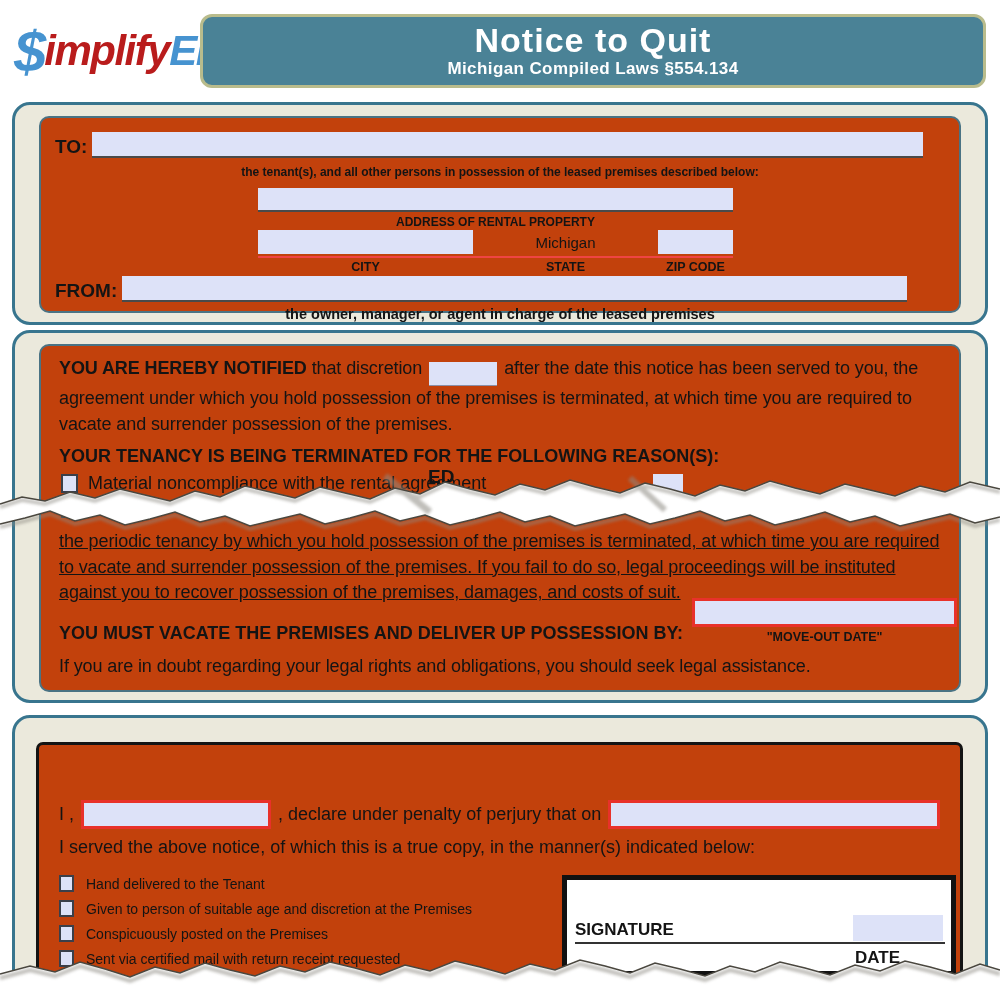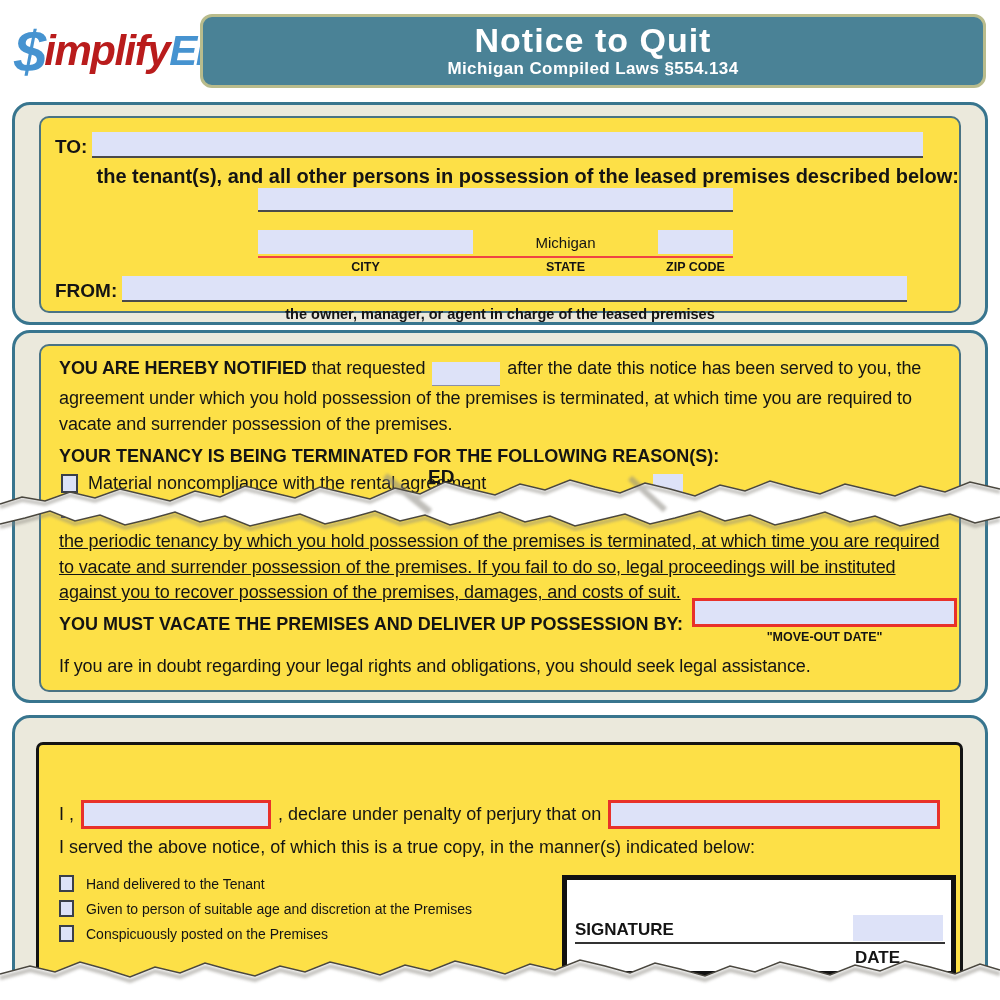--- a/index.html
+++ b/index.html
@@ -15,21 +15,21 @@
   .banner{position:absolute;left:200px;top:14px;width:786px;height:74px;
           background:#4a8296;border:3px solid #b9bc8c;border-radius:12px;
           box-sizing:border-box;color:#fff;text-align:center;
           display:flex;flex-direction:column;justify-content:center;}
   .banner-title{font-size:34px;font-weight:bold;letter-spacing:1px;line-height:1.05;}
   .banner-sub{font-size:17px;font-weight:bold;letter-spacing:.4px;}
 
   
   .sec{position:absolute;left:12px;width:976px;background:#ebe9dc;
        border:3px solid #38758e;border-radius:18px;box-sizing:border-box;}
-  .inner{position:absolute;background:#fde047;border:2px solid #4a7384;border-radius:10px;
+  .inner{position:absolute;background:#c2410c;border:2px solid #4a7384;border-radius:10px;
          box-sizing:border-box;}
   #sec1{top:102px;height:223px;}
   #inner1{left:24px;top:11px;width:922px;height:197px;}
   #sec2{top:330px;height:373px;}
   #inner2{left:24px;top:11px;width:922px;height:348px;}
   #sec3{top:715px;height:285px;}
   #inner3{left:21px;top:24px;width:927px;height:260px;border:3px solid #141414;border-radius:7px;}
 
   
   .fld{background:#dde2f8;border:none;border-bottom:2px solid #4a4a4a;height:26px;
@@ -38,22 +38,22 @@
        font:16px "Liberation Sans",sans-serif;padding:0 4px;outline:none;}
   .fld-red{background:#dde2f8;border:3px solid #e8312a;height:29px;box-sizing:border-box;
        font:16px "Liberation Sans",sans-serif;padding:0 4px;outline:none;}
   .cb{display:inline-block;width:17px;height:19px;background:#dde2f8;
       border:2px solid #3a3f4a;box-sizing:border-box;vertical-align:-4px;margin-right:10px;}
 
   
   .to-row{position:absolute;left:14px;right:36px;top:14px;display:flex;align-items:flex-end;}
   .lbl-big{font-size:19px;font-weight:bold;margin-right:5px;white-space:nowrap;}
   .to-row .fld{flex:1;}
-  .tenant-cap{position:absolute;left:0;right:0;top:47px;text-align:right;
-              font-weight:bold;font-size:20px;}
+  .tenant-cap{position:absolute;left:0;right:0;top:47px;text-align:center;
+              font-weight:bold;font-size:12px;}
   .addr-col{position:absolute;left:217px;top:70px;width:475px;}
   .addr-col .fld{width:100%;height:24px;}
   .addr-cap{text-align:center;font-weight:bold;font-size:12px;margin-top:3px;}
   .csz-row{position:absolute;left:217px;top:112px;width:475px;height:26px;
            border-bottom:2px solid #ef4444;display:flex;box-sizing:content-box;}
   .csz-city{width:215px;}
   .csz-state{width:185px;text-align:center;font-size:15px;padding-top:4px;}
   .csz-zip{width:75px;}
   .csz-labels{position:absolute;left:217px;top:142px;width:475px;display:flex;
               font-weight:bold;font-size:12.5px;}
@@ -68,21 +68,21 @@
   .para{font-size:18px;line-height:1.42;letter-spacing:-.1px;}
   #p1{position:absolute;left:18px;right:16px;top:10px;}
   .inline-fld{display:inline-block;width:64px;height:21px;background:#dde2f8;
               border:none;border-bottom:1px solid #8a8fa8;vertical-align:-4px;margin:0 7px;outline:none;}
   .reasons-h{position:absolute;left:18px;top:100px;font-weight:bold;font-size:18px;}
   .cb-row{position:absolute;left:20px;font-size:18px;white-space:nowrap;}
   #cbr1{top:127px;} #cbr2{top:152px;}
   .frag-ed{position:absolute;left:387px;top:120px;font-weight:bold;font-size:19px;}
   .frag-fld{position:absolute;left:612px;top:128px;width:30px;height:20px;background:#dde2f8;}
   #periodic{position:absolute;left:18px;right:16px;top:183px;text-decoration:underline;}
-  .vacate-row{position:absolute;left:18px;top:252px;display:flex;align-items:center;}
+  .vacate-row{position:absolute;left:18px;top:252px;display:flex;align-items:flex-end;}
   .vacate-row b{font-size:18px;padding-top:6px;white-space:nowrap;}
   .mv-col{display:flex;flex-direction:column;margin-left:9px;}
   .mv-col .fld-red{width:265px;}
   .mv-cap{font-weight:bold;font-size:12.5px;text-align:center;margin-top:3px;}
   #assist{position:absolute;left:18px;right:16px;top:308px;}
 
   
   .rec-h{position:absolute;left:20px;top:12px;font-weight:bold;font-size:20px;letter-spacing:-.3px;}
   .declare-row{position:absolute;left:20px;right:20px;top:55px;display:flex;
                align-items:center;font-size:18px;white-space:nowrap;}
@@ -120,20 +120,21 @@
   <div class="sec" id="sec1">
     <div class="inner" id="inner1">
       <div class="to-row">
         <span class="lbl-big">TO:</span>
         <input class="fld" type="text" style="">
       </div>
       <div class="tenant-cap">the tenant(s),  and all other persons in possession of the leased premises described below:</div>
 
       <div class="addr-col">
         <input class="fld" type="text" style="">
+        <div class="addr-cap">ADDRESS OF RENTAL PROPERTY</div>
       </div>
 
       <div class="csz-row">
         <input class="fld-plain csz-city" type="text" style="">
         <div class="csz-state">Michigan</div>
         <input class="fld-plain csz-zip" type="text" style="">
       </div>
       <div class="csz-labels">
         <span class="l1">CITY</span>
         <span class="l2">STATE</span>
@@ -143,21 +144,21 @@
       <div class="from-row">
         <span class="lbl-big">FROM:</span>
         <input class="fld" type="text" style="">
       </div>
       <div class="owner-cap">the owner, manager, or agent in charge of the leased premises</div>
     </div>
   </div>
 
   <div class="sec" id="sec2">
     <div class="inner" id="inner2">
-      <div class="para" id="p1"><b>YOU ARE HEREBY NOTIFIED</b><span> that requested</span><input class="inline-fld" type="text" style=""><span>after the date this notice has been served to you, the agreement under which you hold possession of the premises is terminated, at which time you are required to vacate and surrender possession of the premises.</span></div>
+      <div class="para" id="p1"><b>YOU ARE HEREBY NOTIFIED</b><span> that discretion</span><input class="inline-fld" type="text" style=""><span>after the date this notice has been served to you, the agreement under which you hold possession of the premises is terminated, at which time you are required to vacate and surrender possession of the premises.</span></div>
 
       <div class="reasons-h">YOUR TENANCY IS BEING TERMINATED FOR THE FOLLOWING REASON(S):</div>
 
       <div class="cb-row" id="cbr1"><span class="cb"></span><span>Material noncompliance with the rental agreement</span></div>
       <div class="cb-row" id="cbr2"><span class="cb"></span><span>Material</span></div>
       <div class="frag-ed">ED</div>
       <div class="frag-fld"></div>
 
       <div class="para" id="periodic">the periodic tenancy by which you hold possession of the premises is terminated, at which time you are required to vacate and surrender possession of the premises. If you fail to do so, legal proceedings will be instituted against you to recover possession of the premises, damages, and costs of suit.</div>
 
@@ -181,20 +182,21 @@
         <input class="fld-red f1" type="text" style="">
         <span>, declare under penalty of perjury that on</span>
         <input class="fld-red f2" type="text" style="">
       </div>
       <div class="served-line">I served the above notice, of which this is a true copy, in the manner(s) indicated below:</div>
 
       <div class="methods">
         <div class="m-row"><span class="cb"></span><span>Hand delivered to the Tenant</span></div>
         <div class="m-row"><span class="cb"></span><span>Given to person of suitable age and discretion at the Premises</span></div>
         <div class="m-row"><span class="cb"></span><span>Conspicuously posted on the Premises</span></div>
+        <div class="m-row"><span class="cb"></span><span>Sent via certified mail with return receipt requested</span></div>
       </div>
 
       <div class="sigbox">
         <input class="fld-plain sig-date-fld" type="text" style="">
         <div class="sig-line"></div>
         <div class="sig-labels">
           <span>SIGNATURE</span>
           <span class="dl">DATE</span>
         </div>
       </div>

